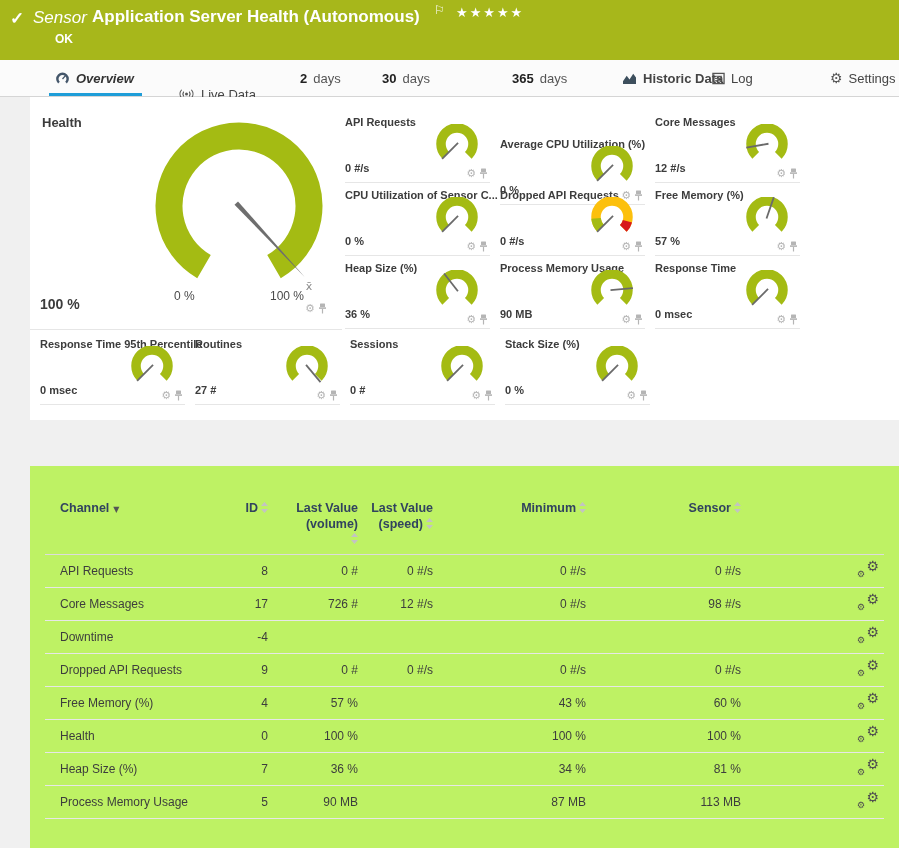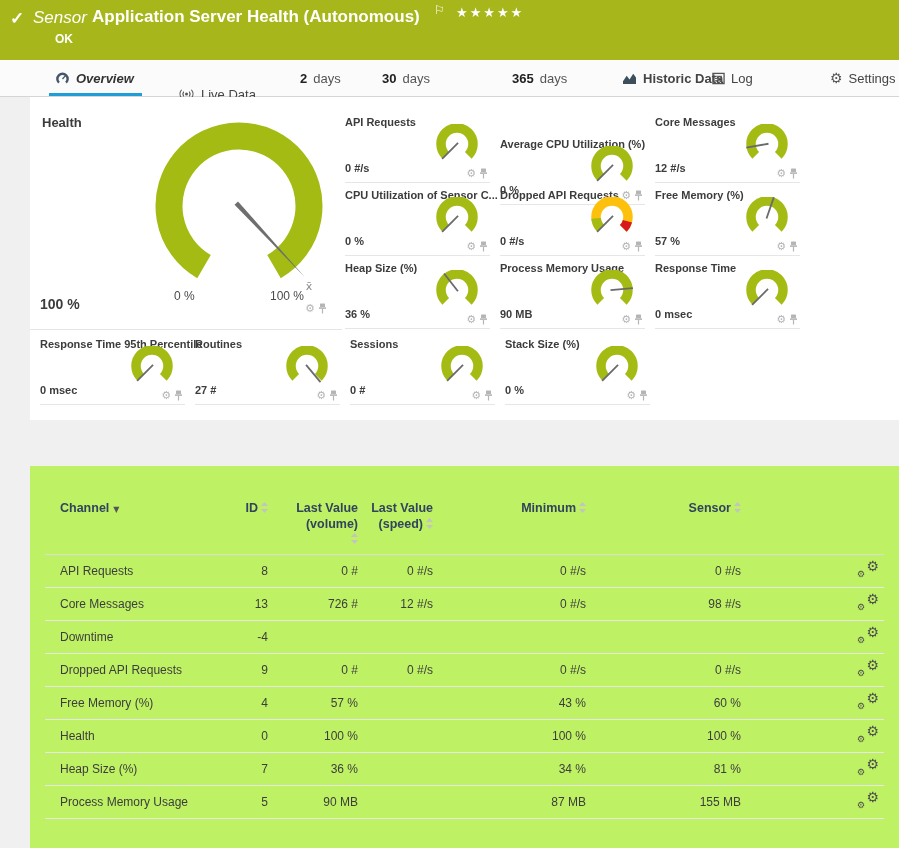--- a/index.html
+++ b/index.html
@@ -448,21 +448,21 @@
         <td class="ch">API Requests</td>
         <td>8</td>
         <td>0 #</td>
         <td>0 #/s</td>
         <td>0 #/s</td>
         <td>0 #/s</td>
         <td class="act"><span class="rowgears"><span class="g1">⚙</span><span class="g2">⚙</span></span></td>
       </tr>
       <tr>
         <td class="ch">Core Messages</td>
-        <td>13</td>
+        <td>17</td>
         <td>726 #</td>
         <td>12 #/s</td>
         <td>0 #/s</td>
         <td>98 #/s</td>
         <td class="act"><span class="rowgears"><span class="g1">⚙</span><span class="g2">⚙</span></span></td>
       </tr>
       <tr>
         <td class="ch">Downtime</td>
         <td>-4</td>
         <td></td>
@@ -506,18 +506,18 @@
         <td>34 %</td>
         <td>81 %</td>
         <td class="act"><span class="rowgears"><span class="g1">⚙</span><span class="g2">⚙</span></span></td>
       </tr>
       <tr>
         <td class="ch">Process Memory Usage</td>
         <td>5</td>
         <td>90 MB</td>
         <td></td>
         <td>87 MB</td>
-        <td>155 MB</td>
+        <td>113 MB</td>
         <td class="act"><span class="rowgears"><span class="g1">⚙</span><span class="g2">⚙</span></span></td>
       </tr>
     </tbody>
   </table>
 </div>
 
 </body></html>

